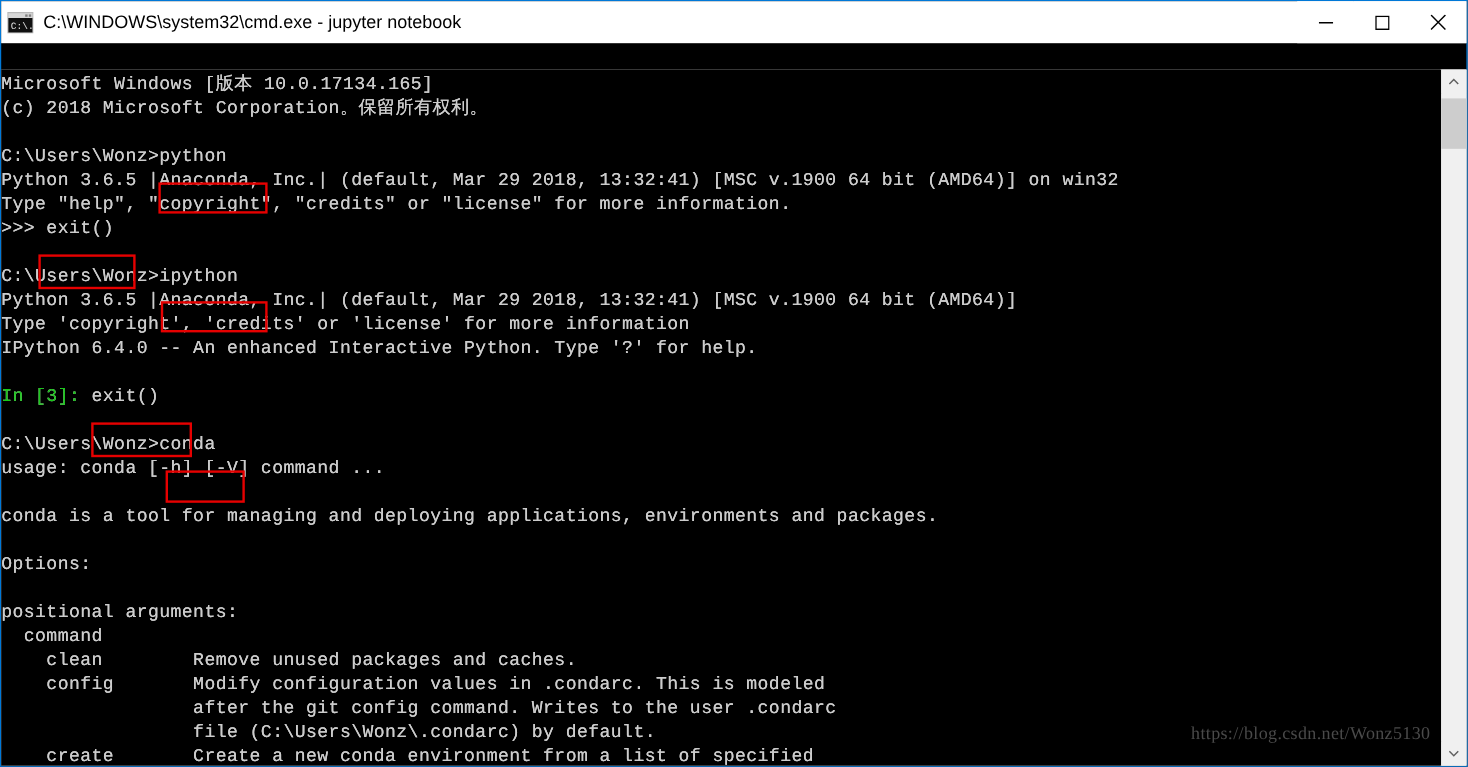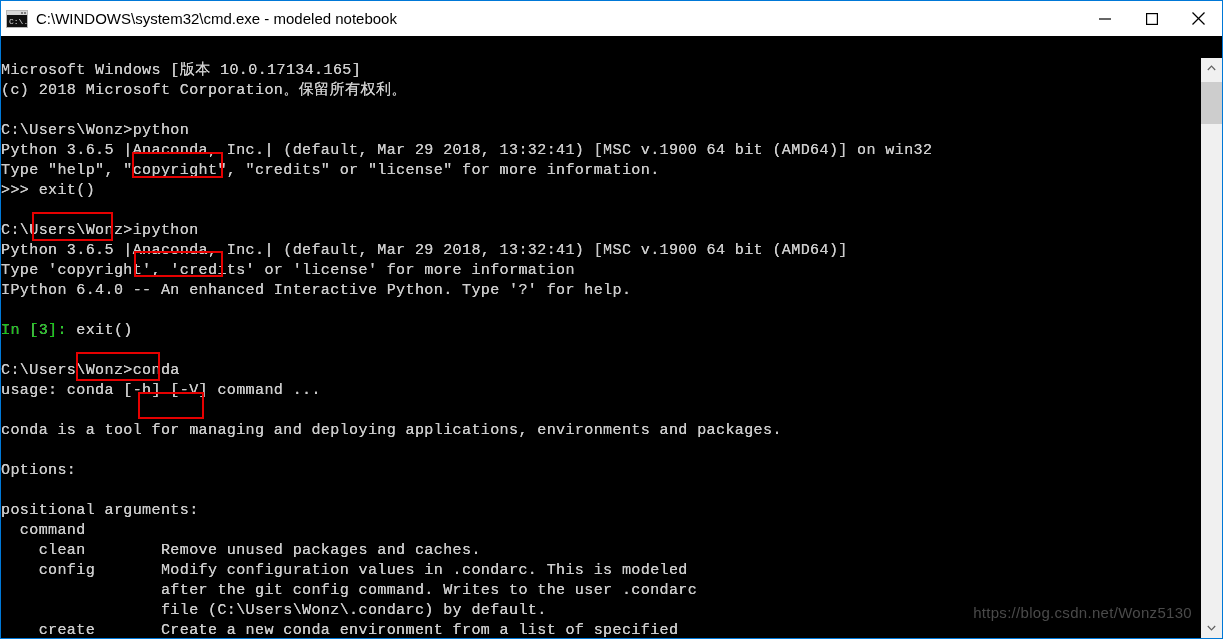--- a/index.html
+++ b/index.html
@@ -111,21 +111,21 @@
     box-sizing: border-box;
     pointer-events: none;
     background: transparent;
   }
 
   
   #watermark {
     position: absolute;
     right: 8px;
     bottom: 17px;
-    font-family: Liberation Sans, sans-serif;
+    font-family: Liberation Serif, serif;
     font-size: 15px;
     letter-spacing: 0.3px;
     color: #4a4a4a;
     white-space: nowrap;
   }
 
   
   #scrollbar {
     width: 21px;
     min-width: 21px;
@@ -166,21 +166,21 @@
       <span id="app-icon">
         <svg width="22" height="18" viewBox="0 0 22 18">
           <rect x="0" y="0" width="22" height="18" fill="#b8b8b8"></rect>
           <rect x="1" y="1" width="20" height="4" fill="#d8d8d8"></rect>
           <rect x="15" y="2" width="2" height="2" fill="#808080"></rect>
           <rect x="18" y="2" width="2" height="2" fill="#808080"></rect>
           <rect x="1" y="5" width="20" height="12" fill="#101010"></rect>
           <text x="3" y="14" font-family="'Liberation Mono', monospace" font-size="8" fill="#e0e0e0">C:\.</text>
         </svg>
       </span>
-      <span id="title-text">C:\WINDOWS\system32\cmd.exe - modeled  notebook</span>
+      <span id="title-text">C:\WINDOWS\system32\cmd.exe - jupyter  notebook</span>
     </div>
 
     <div id="window-controls">
       <div class="win-btn">
         <svg width="12" height="12" viewBox="0 0 12 12">
           <line x1="0" y1="6" x2="12" y2="6" stroke="#000" stroke-width="1.2"></line>
         </svg>
       </div>
       <div class="win-btn">
         <svg width="12" height="12" viewBox="0 0 12 12">

